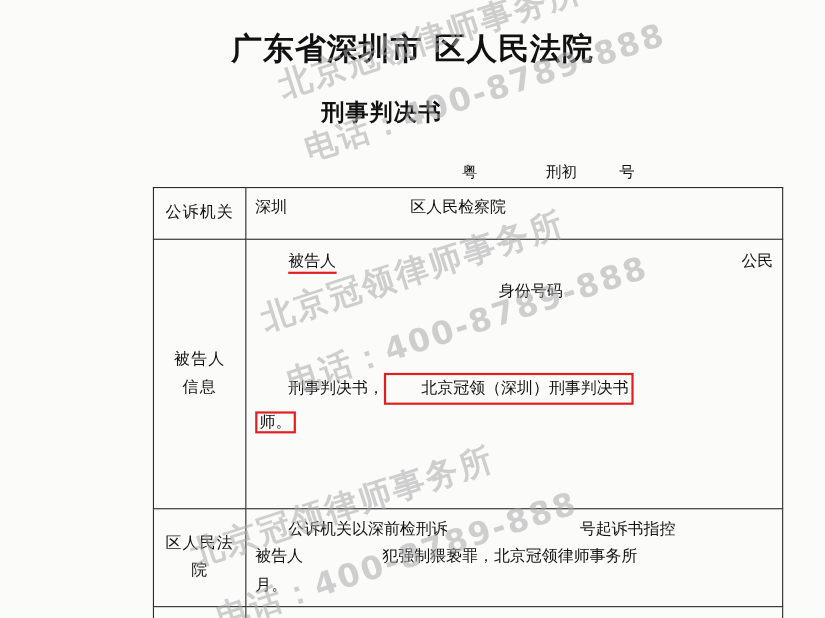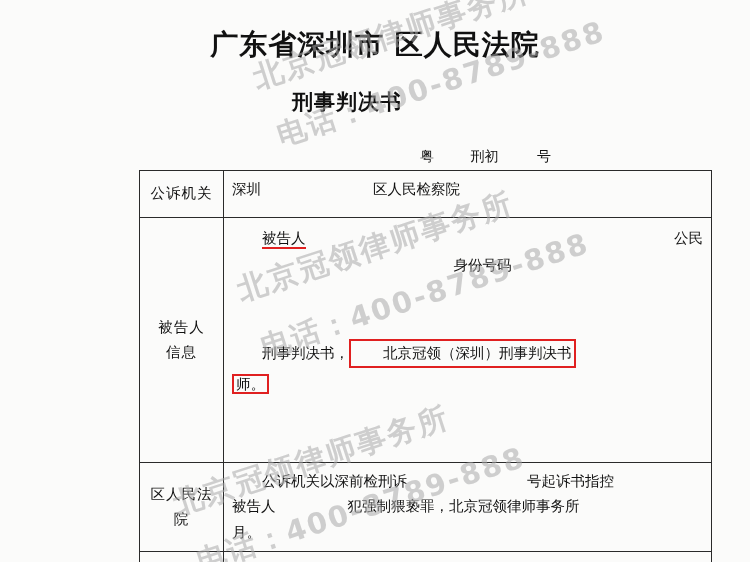--- a/index.html
+++ b/index.html
@@ -78,21 +78,21 @@
     position: absolute;
     top: 148px;
     left: 420px;
     width: 300px;
     font-size: 14px;
     z-index: 2;
     font-family: "DejaVu Serif", "Liberation Serif", serif;
   }
   .case-no span { display: inline-block; }
   .case-no .c1 { width: 46px; }
-  .case-no .c2 { width: 62px; }
+  .case-no .c2 { width: 62px; margin-left: 26px; }
   .case-no .c3 { width: 10px; }
 
   
   .doc-table {
     position: absolute;
     left: 139px;
     top: 170px;
     width: 572px;
     border-collapse: collapse;
     table-layout: fixed;

